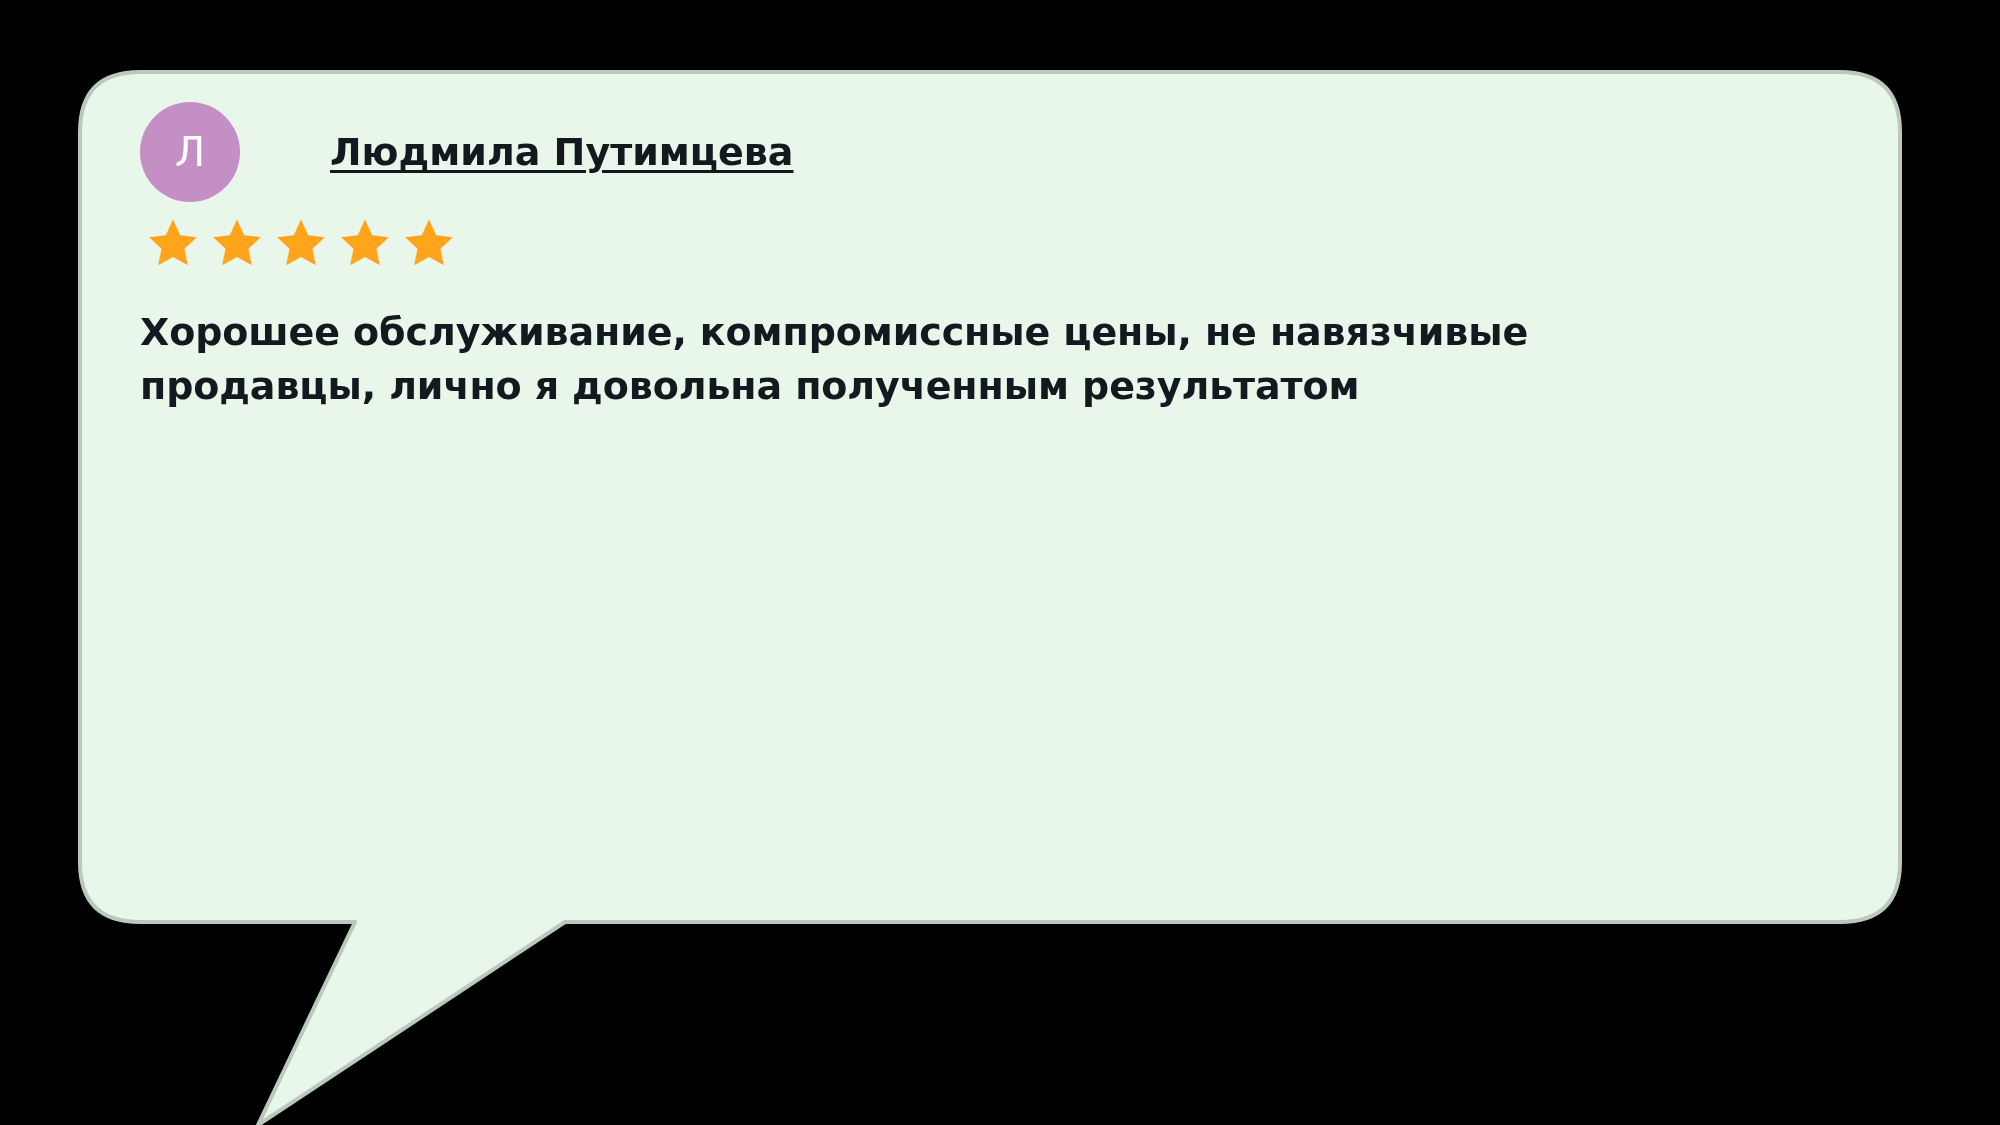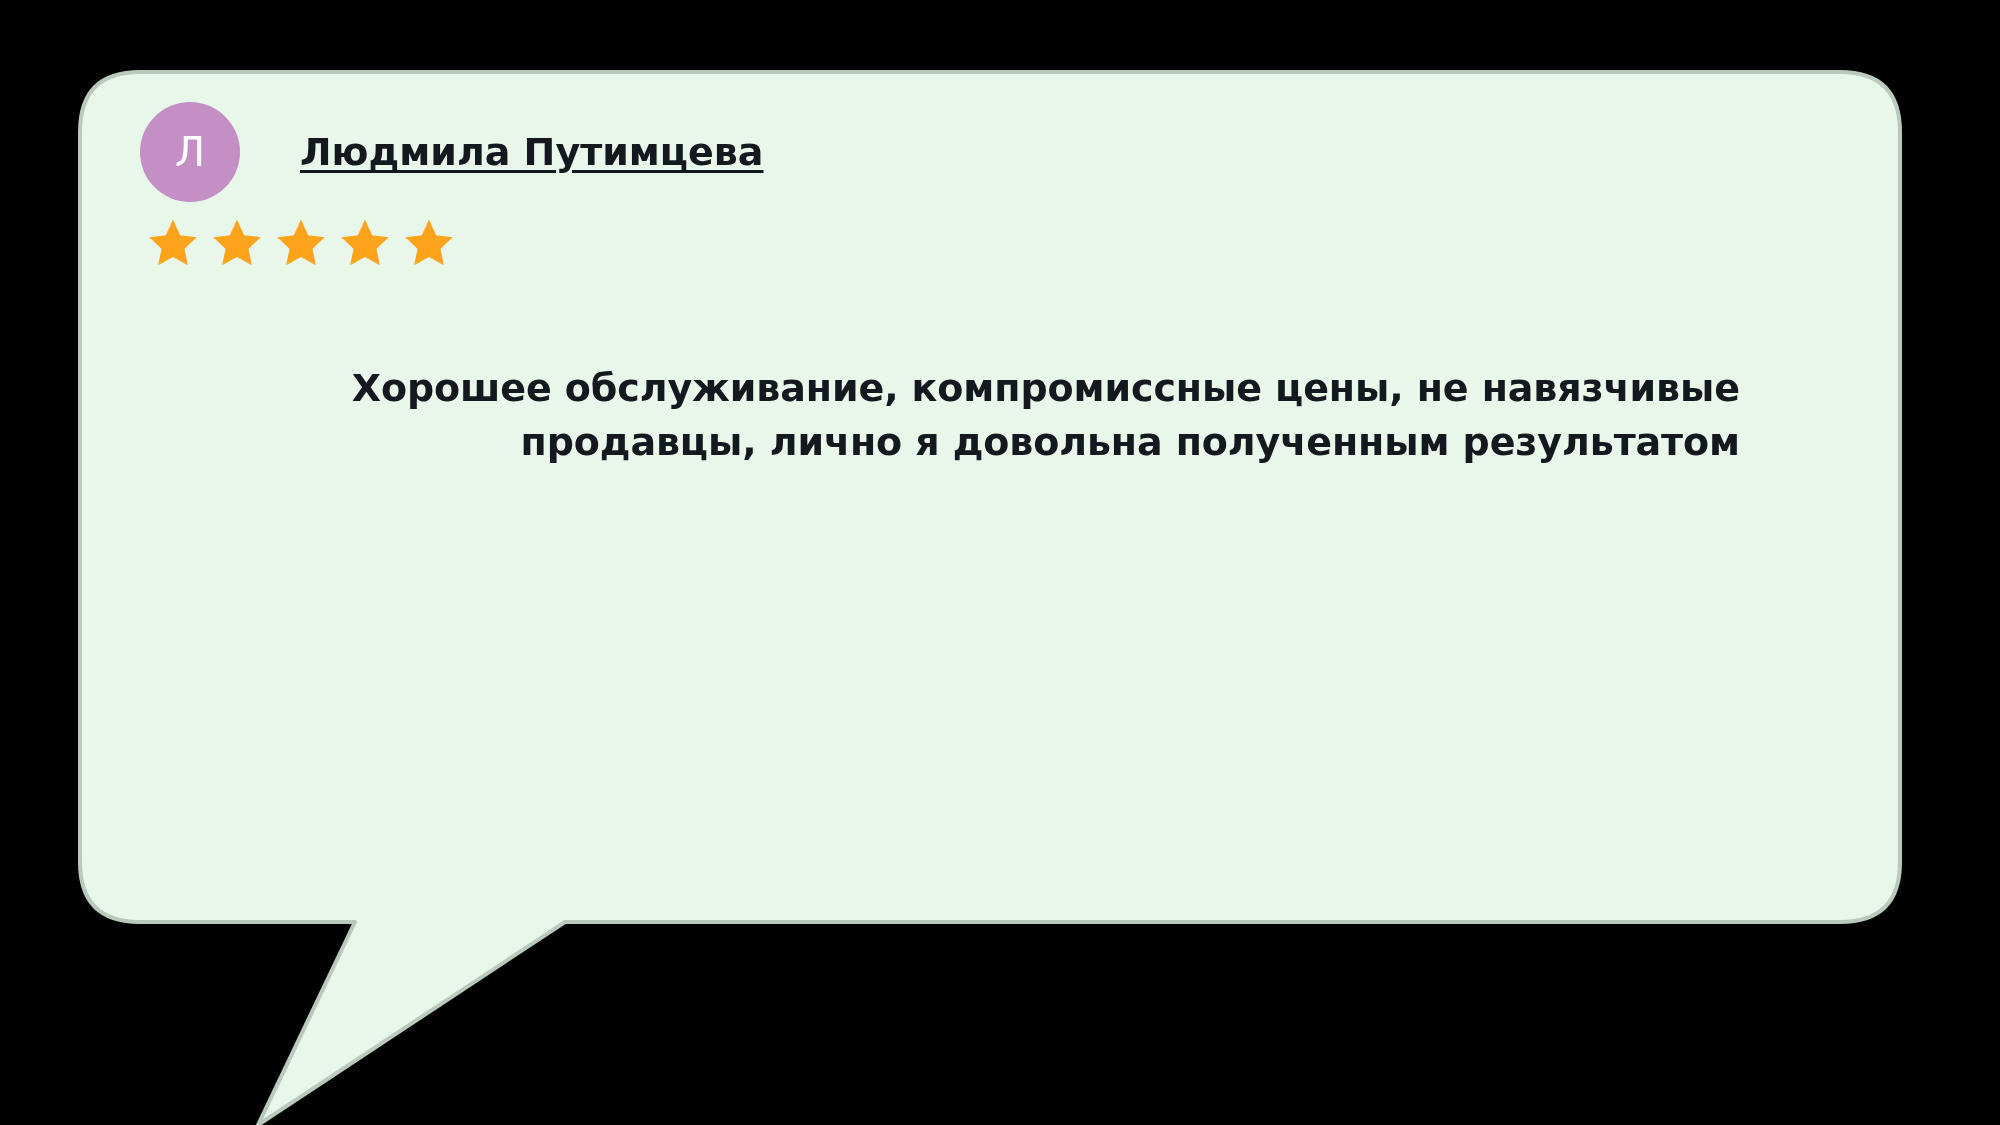--- a/index.html
+++ b/index.html
@@ -64,49 +64,48 @@
     font-family: "DejaVu Sans", "Liberation Sans", sans-serif;
   }
 
   .author-name {
     font-size: 38px;
     font-weight: bold;
     color: #14181f;
     text-decoration: underline;
     text-underline-offset: 5px;
     text-decoration-thickness: 3px;
-    margin-left: 32px;
+    margin-left: 62px;
     white-space: nowrap;
     cursor: pointer;
   }
 
   .stars-row {
     margin-top: 10px;
     margin-left: 6px;
     display: flex;
     gap: 10px;
     align-items: center;
     height: 62px;
   }
 
   .star {
     width: 54px;
     height: 54px;
     display: block;
   }
 
   .review-text {
-    margin-top: 88px;
+    margin-top: 32px;
     font-size: 38px;
     line-height: 1.42;
     font-weight: bold;
     color: #14181f;
     max-width: 1600px;
     letter-spacing: -0.1px;
-    text-align: right;
   }
 </style>
 </head>
 <body>
 
 <div id="stage">
 
   <svg id="bubble-svg" viewBox="0 0 2000 1125" xmlns="http://www.w3.org/2000/svg">
     <path d="M 140 72
              L 1840 72

